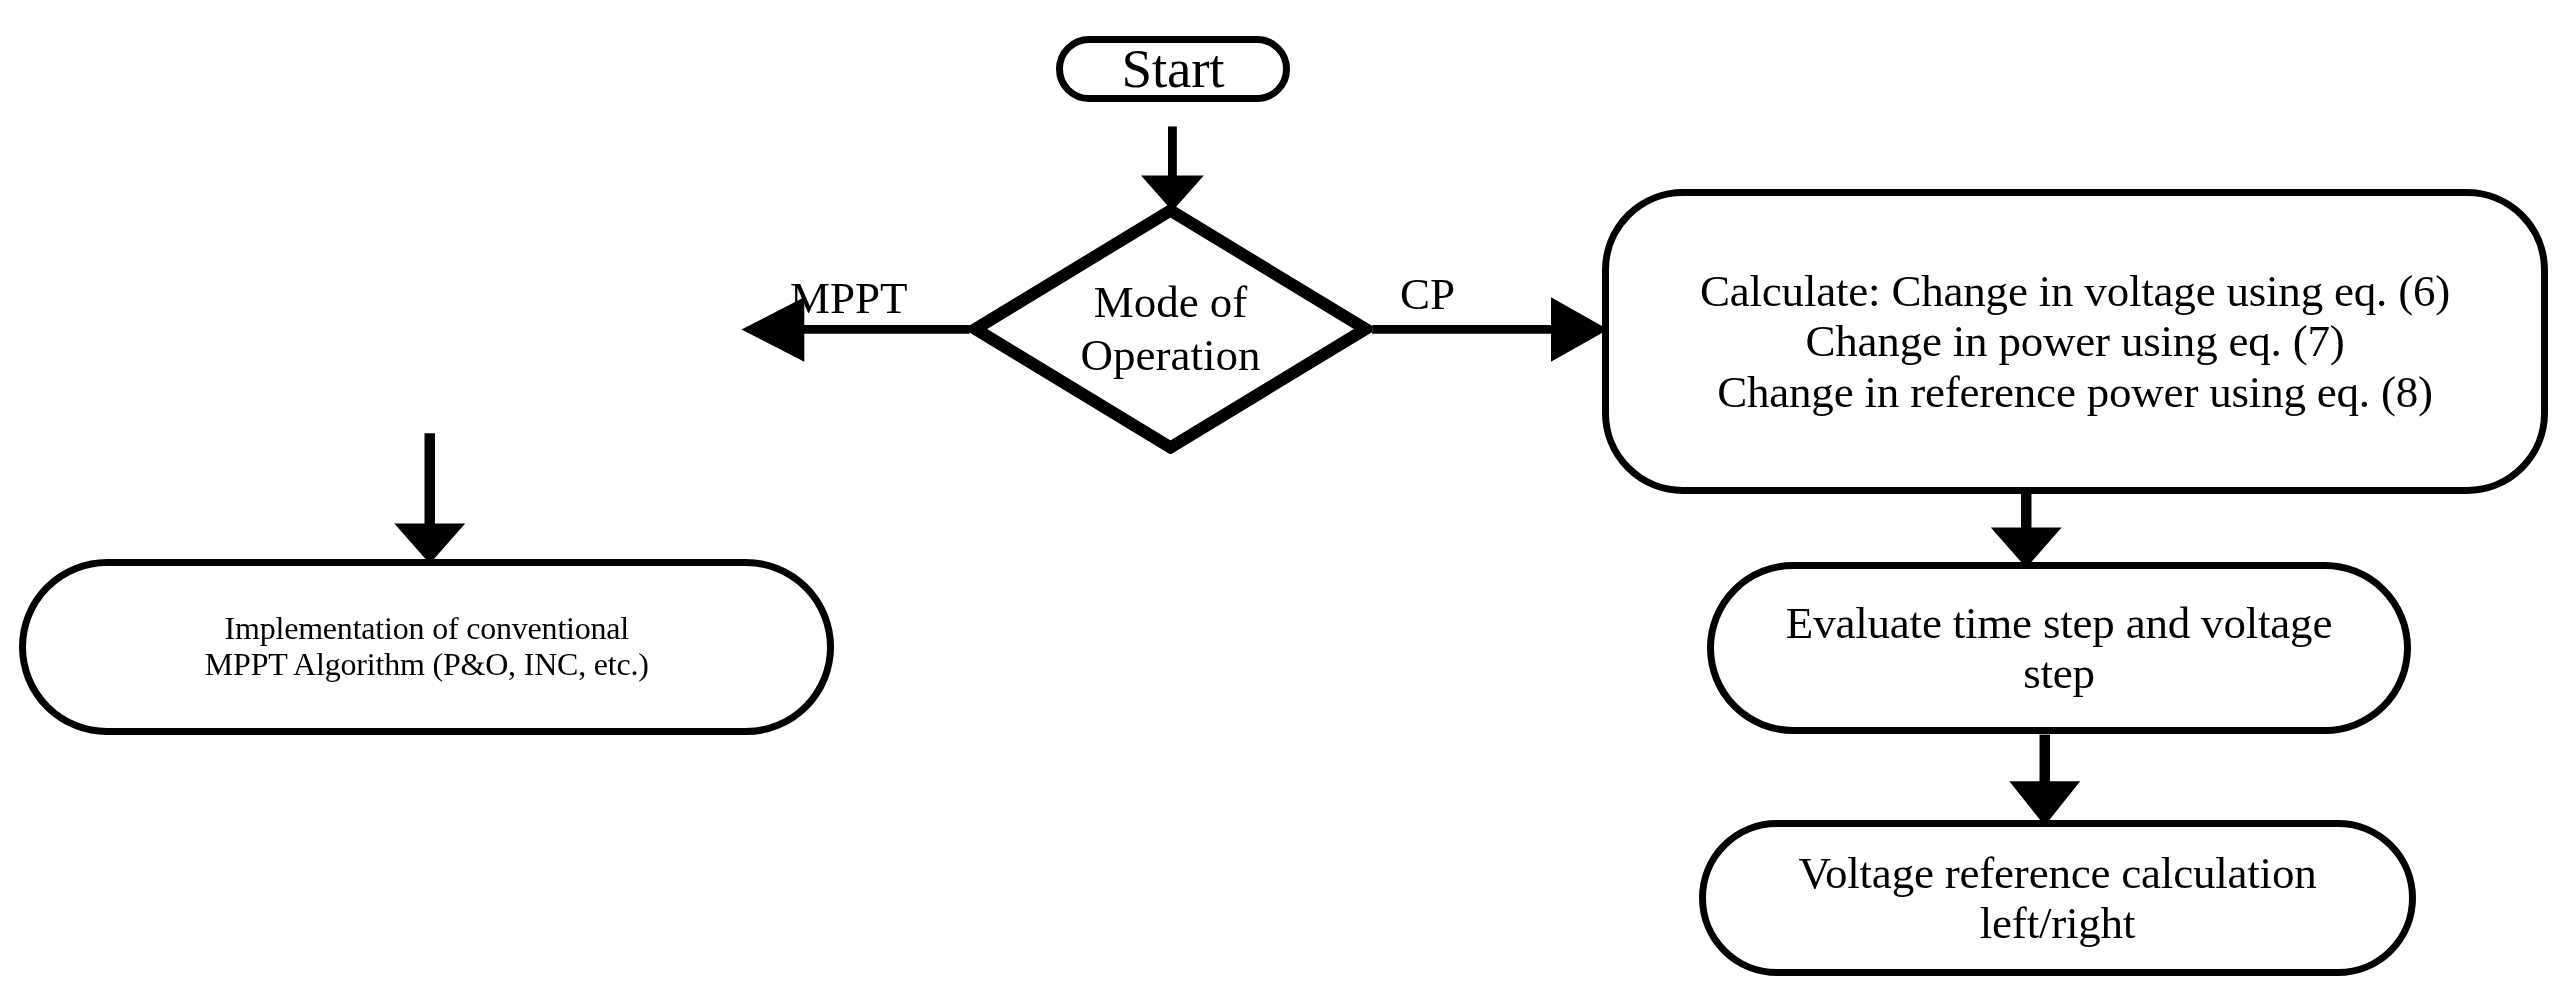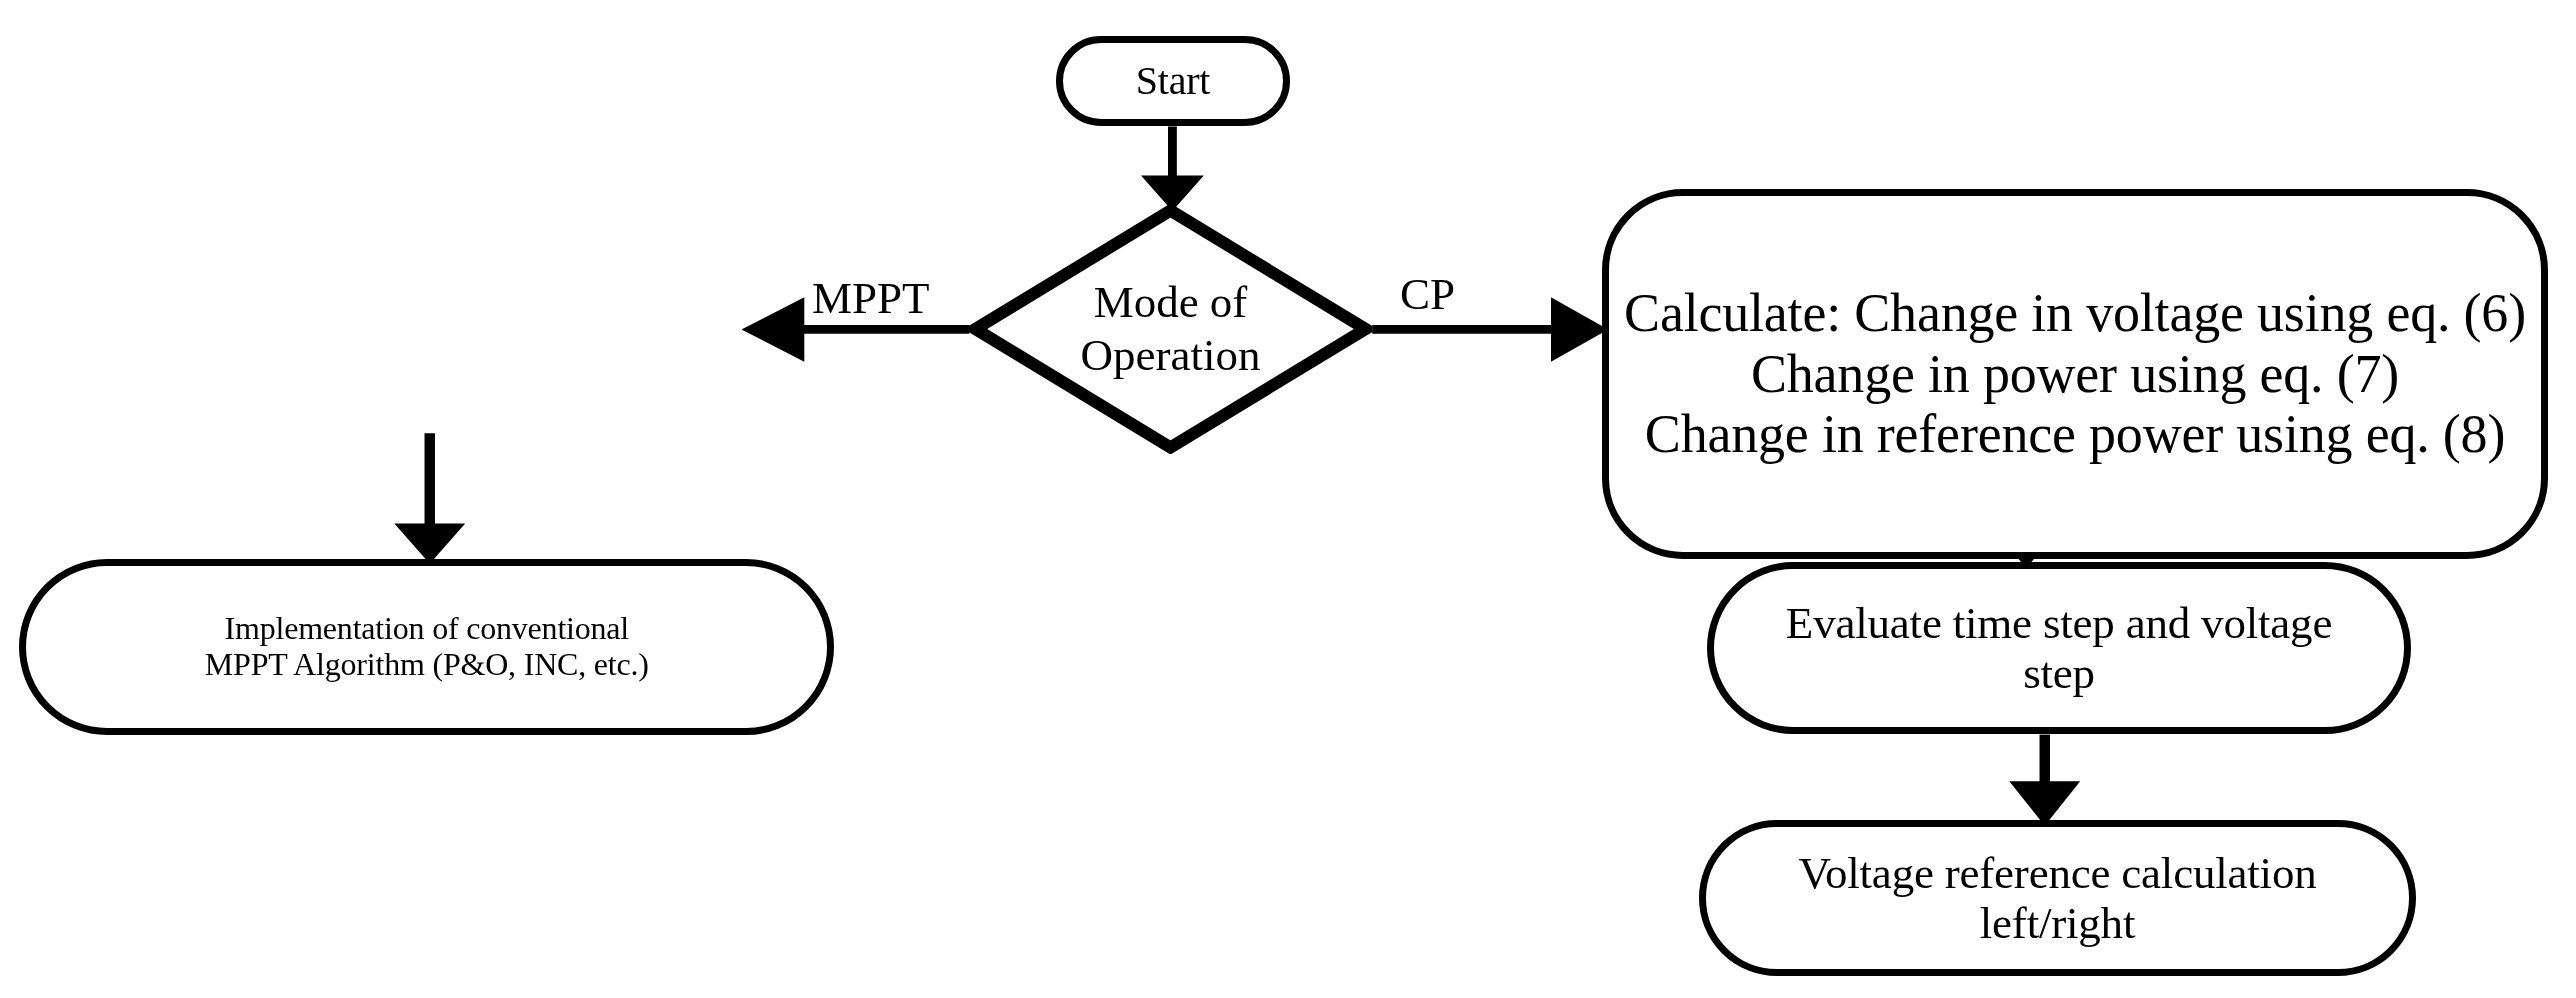--- a/index.html
+++ b/index.html
@@ -42,35 +42,35 @@
   .node .txt {
     display: block;
     width: 100%;
     padding: 0 11.3px;
     box-sizing: border-box;
   }
   .node .line { display: block; white-space: nowrap; }
 
   
   #node-start {
-    left: 1056px; top: 36px; width: 234px; height: 90px;
-    font-size: 40px;
+    left: 1056px; top: 36px; width: 234px; height: 66px;
+    font-size: 55px;
   }
   #node-mppt-calc {
     left: 115px; top: 232px; width: 628px; height: 201px;
     font-size: 46px;
   }
   #node-mppt-impl {
     left: 19.3px; top: 559px; width: 815px; height: 176px;
     font-size: 32px;
     justify-content: center;
   }
   #node-cp-calc {
-    left: 1602px; top: 189px; width: 946px; height: 370px;
-    font-size: 54px; border-radius: 81px;
+    left: 1602px; top: 189px; width: 946px; height: 305px;
+    font-size: 45px; border-radius: 81px;
   }
   #node-eval-step {
     left: 1707px; top: 562px; width: 704px; height: 172px;
     font-size: 45px;
   }
   #node-vref {
     left: 1699px; top: 820px; width: 717px; height: 156px;
     font-size: 45px;
   }
 
@@ -93,21 +93,21 @@
   }
 
   
   .edge-label {
     position: absolute;
     font-size: 45px;
     color: #000000;
     white-space: nowrap;
     background: transparent;
   }
-  #label-mppt { left: 812px; top: 272px; text-align: center; }
+  #label-mppt { left: 790px; top: 272px; text-align: center; }
   #label-cp   { left: 1400px; top: 268px; }
 </style>
 </head>
 <body>
 
 <div id="canvas">
 
   <svg class="layer" viewBox="0 0 3197 1239" xmlns="http://www.w3.org/2000/svg">
     <defs>
       <marker id="arrowdown" markerWidth="10" markerHeight="9" refX="0" refY="4.5" orient="auto" markerUnits="strokeWidth">

